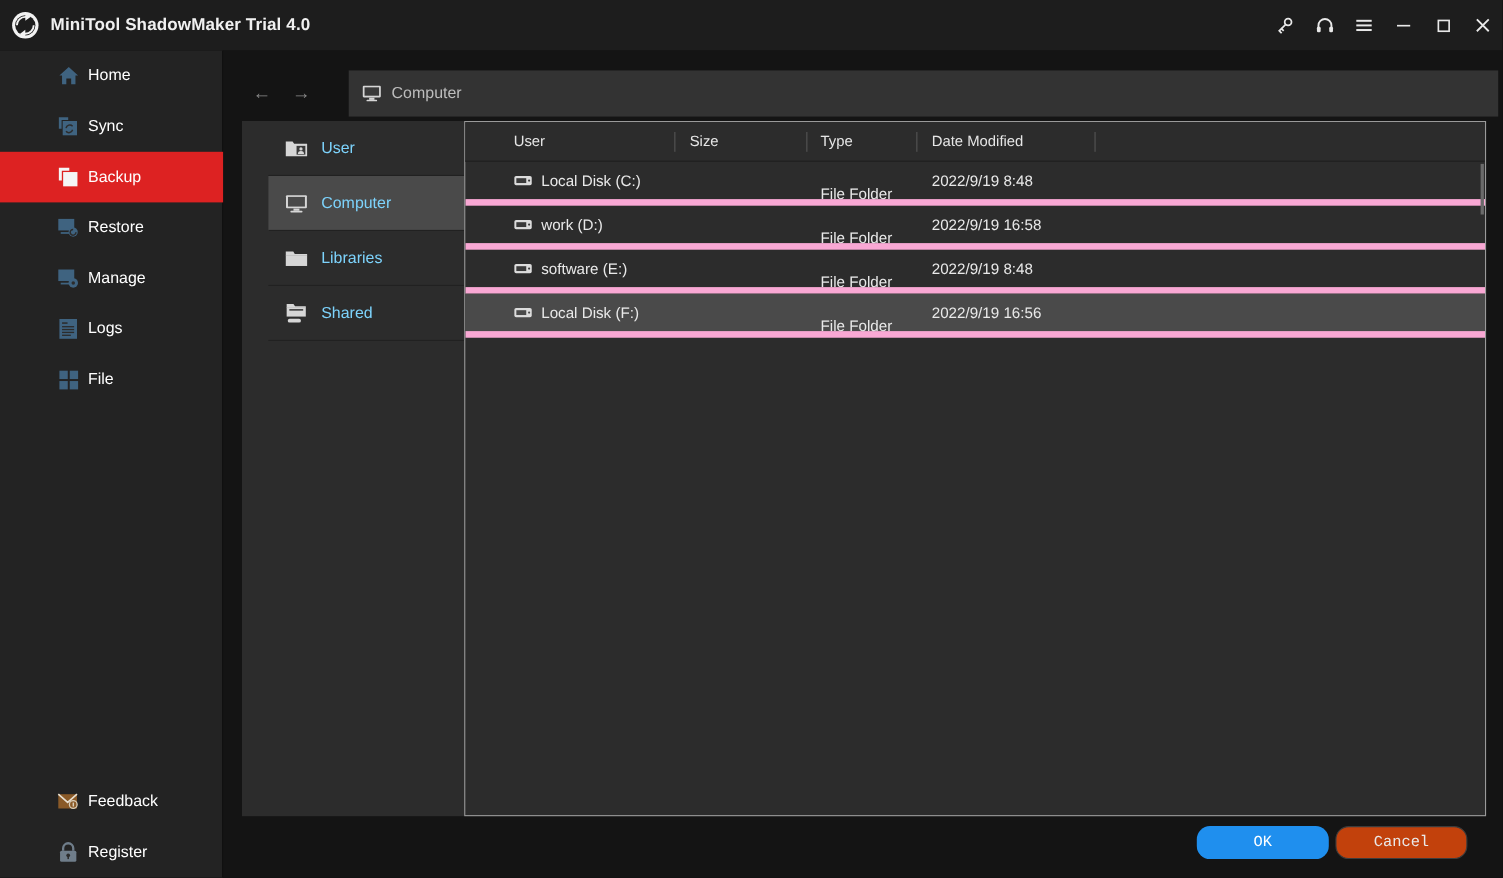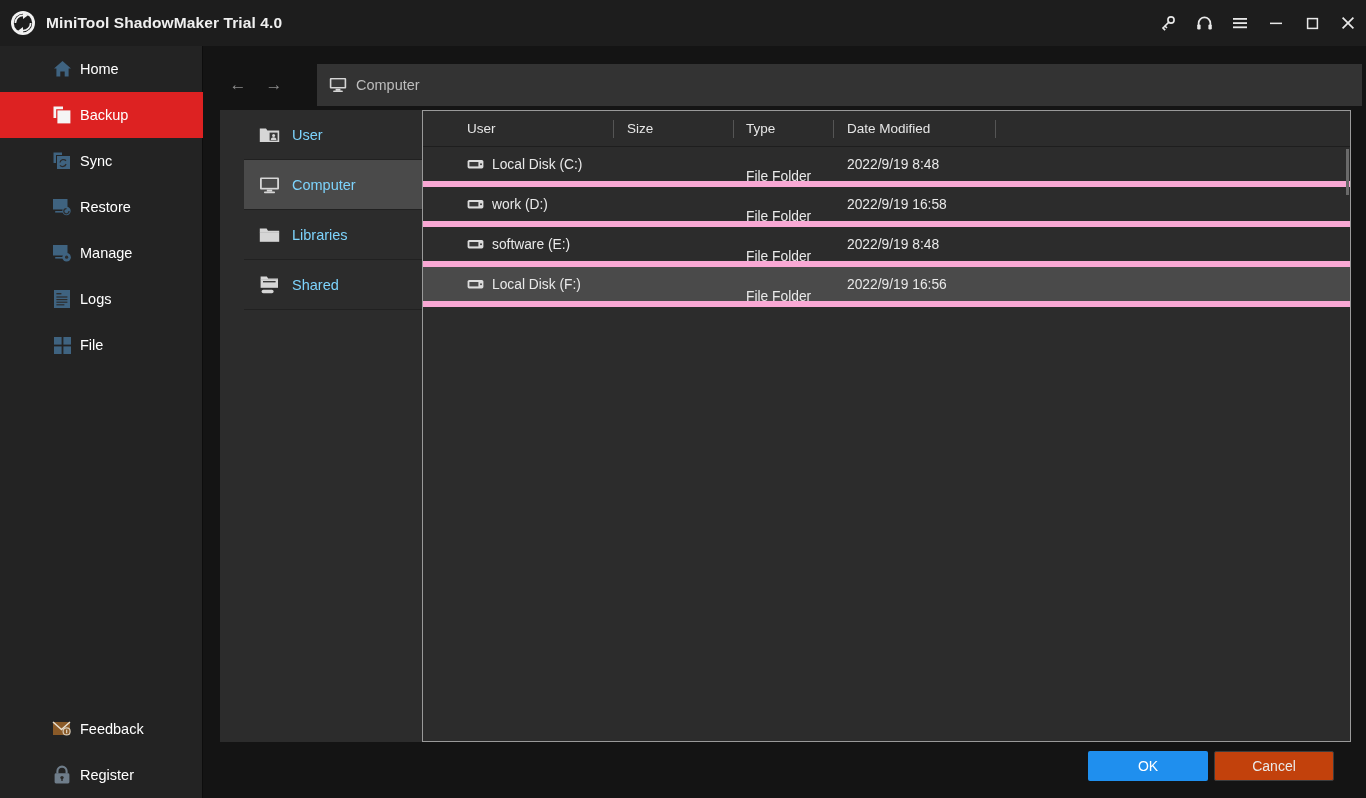--- a/index.html
+++ b/index.html
@@ -107,21 +107,21 @@
     position: absolute; right: 0; top: 36px; width: 5px; height: 594px; background: transparent;
   }
   .scroll-thumb {
     position: absolute; right: 1px; top: 2px; width: 3px; height: 46px;
     background: #6a6a6a; cursor: pointer;
   }
 
   
   .btn {
     position: absolute; height: 30px; display: flex; align-items: center; justify-content: center;
-    font-size: 14px; cursor: pointer; border-radius: 2px;
+    font-size: 14px; cursor: pointer; border-radius: 12px; font-family: Liberation Mono, monospace;
   }
   .btn-ok { left: 885px; top: 705px; width: 120px; background: #1f8fee; color: #ffffff; }
   .btn-cancel { left: 1011px; top: 705px; width: 120px; background: #c2410c; color: #e9e9e9; border: 1px solid #3c3c3c; }
 
   svg { display: block; }
 </style>
 </head>
 <body>
 
 <div id="app">
@@ -181,39 +181,39 @@
 
     <div class="nav-item" style="margin-top:0">
       <span class="nav-icon">
         <svg width="19" height="18" viewBox="0 0 19 18">
             <path d="M9.5 1 L18 8.6 L15.6 8.6 L15.6 16.6 L11.7 16.6 L11.7 11.4 L7.3 11.4 L7.3 16.6 L3.4 16.6 L3.4 8.6 L1 8.6 Z" fill="#3f6380"></path>
           </svg>
       </span>
       <span class="nav-label">Home</span>
     </div>
 
-    <div class="nav-item active">
-      <span class="nav-icon">
-        <svg width="20" height="20" viewBox="0 0 20 20">
-          <path d="M1.5 1.5 H11 V4.2 H4.2 V13 H1.5 Z" fill="#f5f5f5"></path>
-          <rect x="5.4" y="5.4" width="13" height="13" fill="#f5f5f5"></rect>
-        </svg>
-      </span>
-      <span class="nav-label">Backup</span>
-    </div>
-
     <div class="nav-item">
       <span class="nav-icon">
         <svg width="20" height="20" viewBox="0 0 20 20">
           <path d="M1.5 1.5 H10 V4 H4 V12 H1.5 Z" fill="#3f6380"></path>
           <rect x="5" y="5" width="13" height="13" fill="#3f6380"></rect>
           <path d="M8 11.5 a3.5 3.5 0 0 1 6 -1.8 M14 13 a3.5 3.5 0 0 1 -6 1.4" stroke="#2c2c2c" stroke-width="1.3" fill="none"></path>
         </svg>
       </span>
       <span class="nav-label">Sync</span>
+    </div>
+
+    <div class="nav-item active">
+      <span class="nav-icon">
+        <svg width="20" height="20" viewBox="0 0 20 20">
+          <path d="M1.5 1.5 H11 V4.2 H4.2 V13 H1.5 Z" fill="#f5f5f5"></path>
+          <rect x="5.4" y="5.4" width="13" height="13" fill="#f5f5f5"></rect>
+        </svg>
+      </span>
+      <span class="nav-label">Backup</span>
     </div>
 
     <div class="nav-item">
       <span class="nav-icon">
         <svg width="20" height="18" viewBox="0 0 20 18">
           <rect x="1" y="1" width="14.5" height="10.5" fill="#3f6380"></rect>
           <rect x="3.2" y="13" width="10" height="1.6" fill="#3f6380"></rect>
           <circle cx="14.5" cy="13" r="4.2" fill="#3f6380"></circle>
           <path d="M14.5 10.6 A2.6 2.6 0 1 0 17 13" fill="none" stroke="#2c2c2c" stroke-width="1.3"></path>
         </svg>

